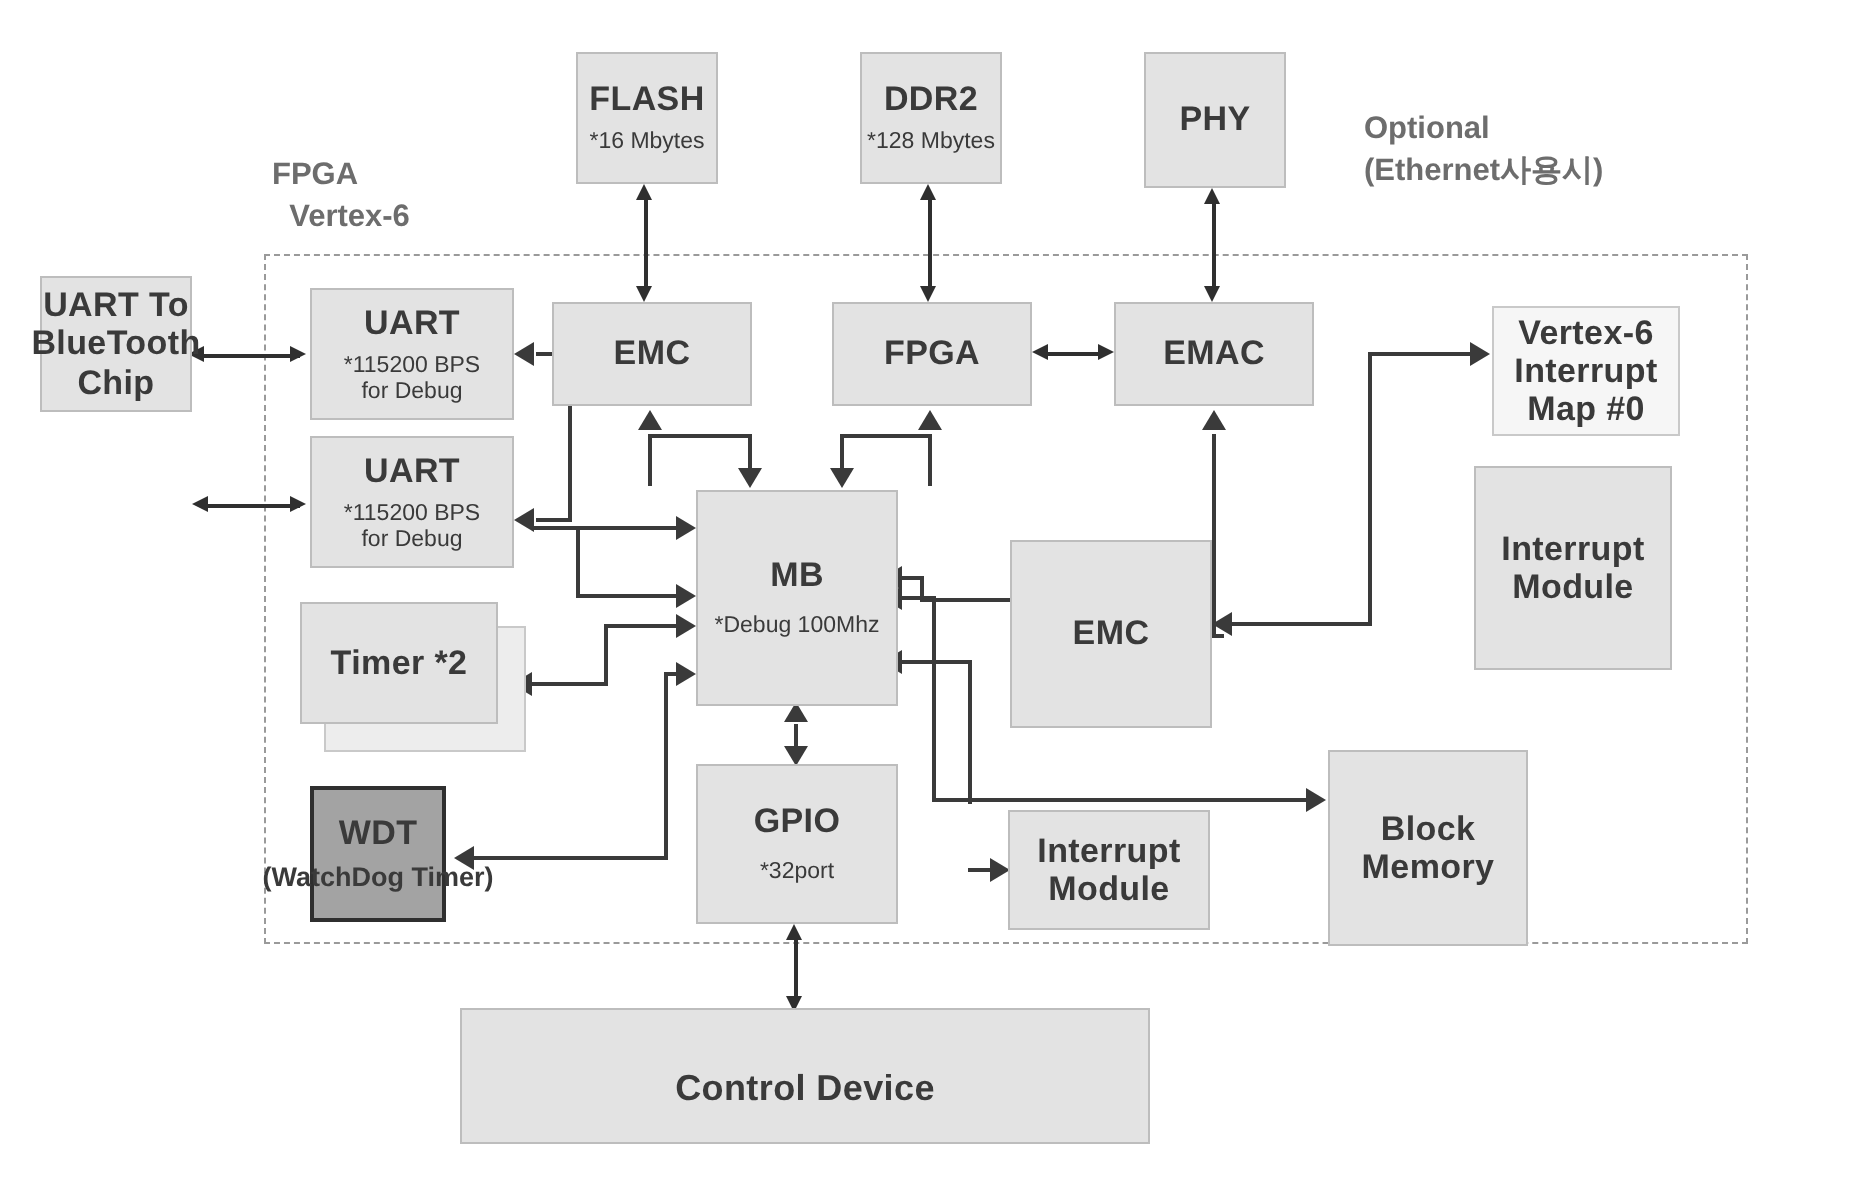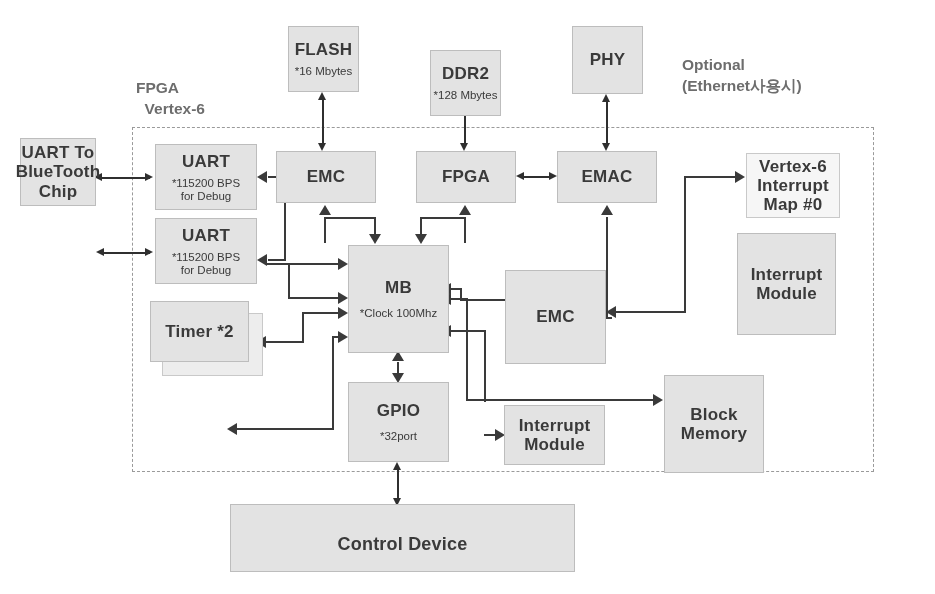--- a/index.html
+++ b/index.html
@@ -103,21 +103,21 @@
   <div class="blk overflow" style="left:20px;top:138px;width:76px;height:68px;justify-content:center;">
     <span class="t1">UART To BlueTooth Chip</span>
   </div>
 
 
   <div class="blk" style="left:288px;top:26px;width:71px;height:66px;">
     <span class="t1">FLASH</span>
     <span class="t2">*16 Mbytes</span>
   </div>
 
-  <div class="blk" style="left:430px;top:26px;width:71px;height:66px;margin-top:24px;">
+  <div class="blk" style="left:430px;top:26px;width:71px;height:66px;">
     <span class="t1">DDR2</span>
     <span class="t2">*128 Mbytes</span>
   </div>
 
   <div class="blk" style="left:572px;top:26px;width:71px;height:68px;">
     <span class="t1">PHY</span>
   </div>
 
   <div class="blk" style="left:155px;top:144px;width:102px;height:66px;">
     <span class="t1">UART</span>
@@ -129,36 +129,40 @@
     <span class="t1">UART</span>
     <span class="t2">*115200 BPS</span>
     <span class="t2" style="margin-top:0">for Debug</span>
   </div>
 
   <div class="shadowbox" style="left:162px;top:313px;width:99px;height:61px;"></div>
   <div class="blk" style="left:150px;top:301px;width:99px;height:61px;">
     <span class="t1">Timer *2</span>
   </div>
 
+  <div class="blk dark overflow" style="left:155px;top:393px;width:68px;height:68px;">
+    <span class="t1" style="width:auto;">WDT</span>
+    <span class="t2" style="font-size:13.5px;font-weight:bold;width:170px;margin-top:5px;">(WatchDog Timer)</span>
+  </div>
 
   <div class="blk" style="left:276px;top:151px;width:100px;height:52px;">
     <span class="t1">EMC</span>
   </div>
 
   <div class="blk" style="left:416px;top:151px;width:100px;height:52px;">
     <span class="t1">FPGA</span>
   </div>
 
   <div class="blk" style="left:557px;top:151px;width:100px;height:52px;">
     <span class="t1">EMAC</span>
   </div>
 
   <div class="blk" style="left:348px;top:245px;width:101px;height:108px;">
     <span class="t1">MB</span>
-    <span class="t2" style="margin-top:10px">*Clock 100Mhz</span>
+    <span class="t2" style="margin-top:10px">*Debug 100Mhz</span>
   </div>
 
   <div class="blk" style="left:348px;top:382px;width:101px;height:80px;text-align:right;">
     <span class="t1">GPIO</span>
     <span class="t2" style="margin-top:10px">*32port</span>
   </div>
 
   <div class="blk" style="left:505px;top:270px;width:101px;height:94px;">
     <span class="t1">EMC</span>
   </div>

